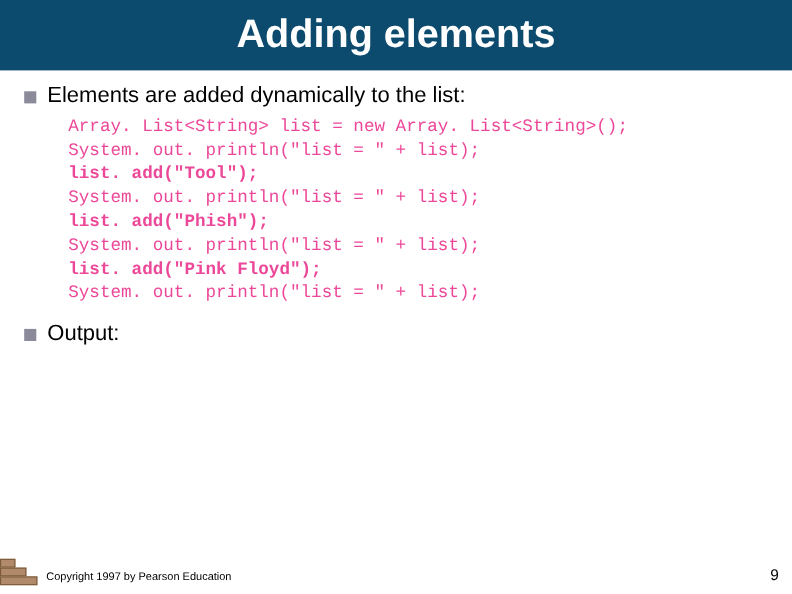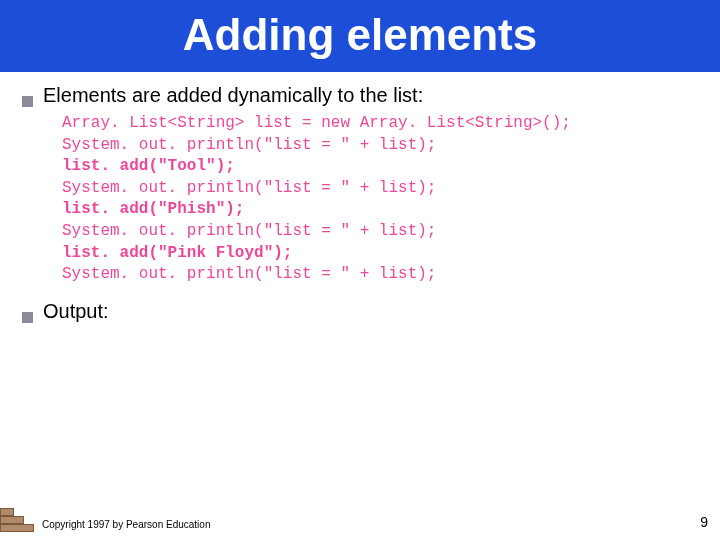--- a/index.html
+++ b/index.html
@@ -7,34 +7,34 @@
     margin: 0;
     padding: 0;
     width: 720px;
     height: 540px;
     background: #ffffff;
     font-family: Verdana, Arial, sans-serif;
     position: relative;
     overflow: hidden;
   }
   .title-bar {
-    background: #1d4ed8;
+    background: #0c4a6e;
     color: #ffffff;
     text-align: center;
-    font-size: 44px;
+    font-size: 36px;
     font-weight: bold;
     padding: 10px 0 12px 0;
     font-family: Verdana, Arial, sans-serif;
   }
   .content {
     padding: 6px 22px 0 22px;
   }
   .bullet-row {
     display: flex;
-    align-items: flex-end;
+    align-items: flex-start;
     margin: 6px 0 4px 0;
   }
   .bullet {
     width: 11px;
     height: 11px;
     background: #8a8a9a;
     margin: 7px 10px 0 0;
     flex: 0 0 11px;
   }
   .bullet-text {

